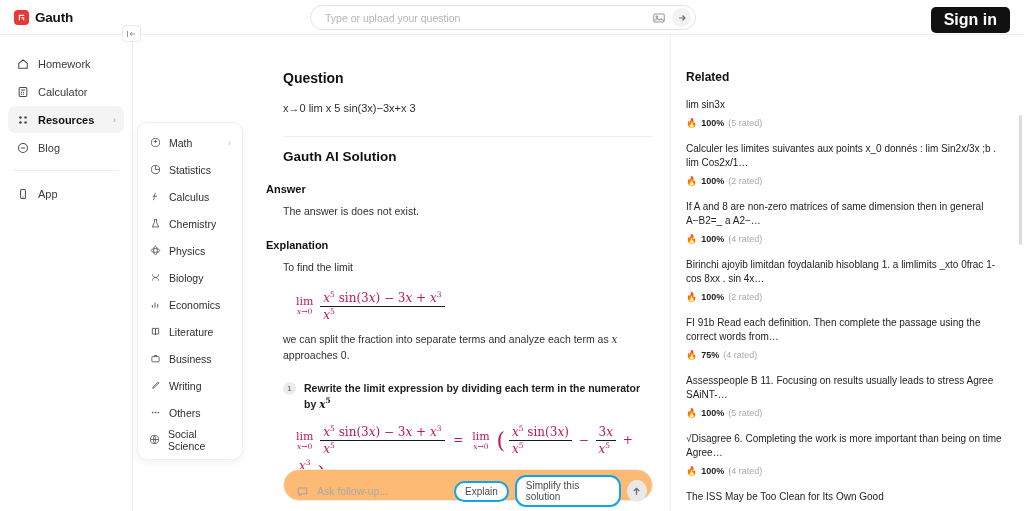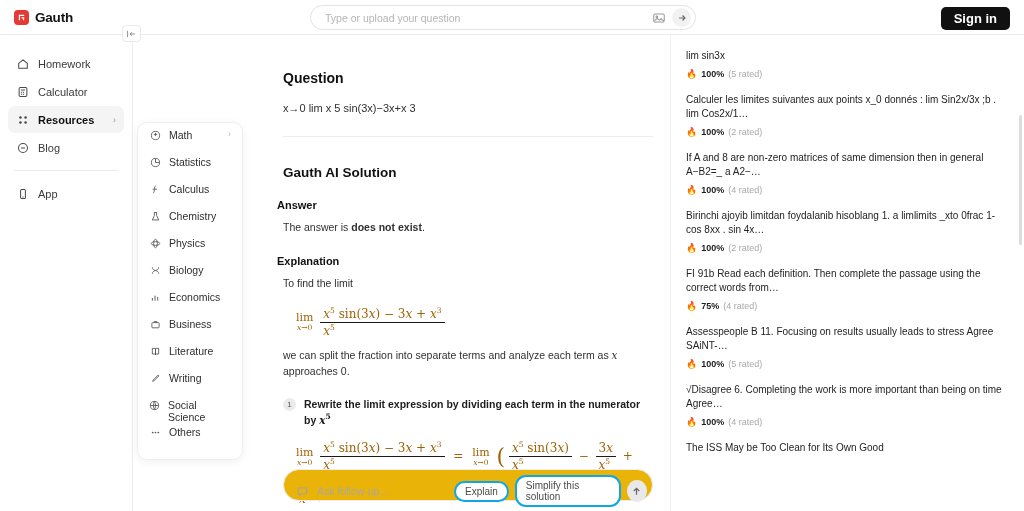--- a/index.html
+++ b/index.html
@@ -39,21 +39,21 @@
   .searchwrap input::placeholder { color: #b5b5b5; }
   .upload-icon { width: 16px; height: 16px; color:#9a9a9a; display:flex; align-items:center; justify-content:center; margin-right: 5px;}
   .go-btn {
     width: 19px; height: 19px; border-radius: 50%;
     background: #f2f2f2; color: #6d6d6d;
     display: flex; align-items: center; justify-content: center;
     font-size: 10px;
   }
   .signin {
     position: absolute; right: 14px; top: 7px;
-    background: #111; color: #fff; font-size: 13px; font-weight: 600;
+    background: #111; color: #fff; font-size: 16px; font-weight: 600;
     border-radius: 5px; padding: 4px 13px; border: 0;
     font-family: "Liberation Sans", sans-serif;
   }
 
   
   .sidebar {
     position: absolute; top: 35px; left: 0; width: 133px; height: 476px;
     background: #fff; border-right: 1px solid #ececec;
     padding-top: 14px;
   }
@@ -75,41 +75,41 @@
   }
 
   
   .flyout {
     position: absolute; left: 137px; top: 122px; width: 106px;
     background: #fff; border: 1px solid #efefef; border-radius: 10px;
     box-shadow: 0 2px 10px rgba(0,0,0,0.06);
     padding: 6px 0;
   }
   .fly-item {
-    display: flex; gap: 8px;
+    display: flex; align-items: center; gap: 8px;
     height: 27px; padding: 0 11px; font-size: 10.5px; color: #2e2e2e;
   }
   .fly-ico { width: 12px; height: 12px; color:#555; display:flex; align-items:center; justify-content:center; font-size:10px;}
   .fly-chev { margin-left: auto; color: #b8b8b8; font-size: 9px; }
 
   
   .main {
     position: absolute; top: 35px; left: 266px; width: 404px; height: 476px;
     overflow: hidden; background: #fff;
   }
   .q-title { font-size: 14px; font-weight: 700; margin: 35px 0 0 17px; color:#111; }
   .q-body { font-size: 11px; margin: 16px 17px 0 17px; color: #303030; }
   .rule { height:1px; background:#ededed; margin: 22px 17px 0 17px; }
-  .sec-title { font-size: 13.5px; font-weight: 700; margin: 28px 0 0 17px; color:#111; }
-  .sub-title { font-size: 11px; font-weight: 700; margin: 19px 0 0 11px; color:#111; }
+  .sec-title { font-size: 13.5px; font-weight: 700; margin: 12px 0 0 17px; color:#111; }
+  .sub-title { font-size: 11px; font-weight: 700; margin: 19px 0 0 0; color:#111; }
   .para { font-size: 10.5px; margin: 9px 17px 0 17px; color:#303030; line-height:1.5; }
-  .bold { font-weight: 700; }
+  .bold { font-weight: 400; }
   .math-block {
     margin: 14px 17px 0 30px; font-family: "DejaVu Serif", serif;
-    font-size: 12px; color: #a16207;
+    font-size: 12px; color: #be185d;
   }
   .mi { font-style: italic; }
   .frac { display: inline-block; vertical-align: middle; }
   .frac .num { display:block; padding: 0 3px; border-bottom: 1px solid #1a1a1a; line-height: 1.35; }
   .frac .den { display:block; padding: 0 3px; line-height: 1.35; }
   .lim { display:inline-block; text-align:center; vertical-align: middle; margin-right:3px;}
   .lim .top { display:block; font-size: 11px; line-height:1.1; }
   .lim .bot { display:block; font-size: 7.5px; line-height:1.1; }
   .sup { font-size: 7.5px; vertical-align: super; }
   .paren { font-size: 22px; vertical-align: middle; font-weight: 300; }
@@ -118,21 +118,21 @@
   .step-num {
     flex: none; width: 13px; height: 13px; border-radius: 50%;
     background: #ebebeb; color: #555; font-size: 8px;
     display: flex; align-items: center; justify-content: center; margin-top: 1px;
   }
   .step-text { font-size: 10.5px; font-weight: 700; color:#1d1d1d; line-height:1.35; }
 
   
   .followup {
     position: absolute; left: 283px; bottom: 10px; width: 370px; height: 32px;
-    background: #eab308; border: 1px solid #ececec; border-radius: 16px;
+    background: #fdba74; border: 1px solid #ececec; border-radius: 16px;
     display: flex; align-items: center; padding: 12px 5px 0 12px;
   }
   .followup .fu-ico { width: 13px; height: 13px; color:#a2a2a2; margin-right:6px; display:flex; align-items:center;}
   .followup input {
     flex: 1; border: 0; outline: 0; background: transparent;
     font-size: 10.5px; color: #333; font-family: "Liberation Sans", sans-serif;
   }
   .followup input::placeholder { color: #a8a8a8; }
   .chip {
     font-size: 10px; color: #4b4b4b; background: #fff;
@@ -318,60 +318,60 @@
       <span class="fly-ico">
         <svg width="11" height="11" viewBox="0 0 14 14" fill="none" stroke="currentColor" stroke-width="1.2">
             <path d="M3 11V7.6M6.4 11V4.6M9.8 11V6.2"></path>
           </svg>
       </span>
       <span>Economics</span>
     </div>
     <div class="fly-item">
       <span class="fly-ico">
         <svg width="11" height="11" viewBox="0 0 14 14" fill="none" stroke="currentColor" stroke-width="1.1">
+            <path d="M3 3h3.4c.6 0 .6.4.6.9V11c0-.5-.4-.8-1-.8H3zM11 3H7.6c-.6 0-.6.4-.6.9V11c0-.5.4-.8 1-.8h3z"></path>
+          </svg>
+      </span>
+      <span>Literature</span>
+    </div>
+    <div class="fly-item">
+      <span class="fly-ico">
+        <svg width="11" height="11" viewBox="0 0 14 14" fill="none" stroke="currentColor" stroke-width="1.1">
             <rect x="2.4" y="4.6" width="9.2" height="6.6" rx="1"></rect>
             <path d="M5.4 4.6V3.2h3.2v1.4"></path>
           </svg>
       </span>
       <span>Business</span>
     </div>
     <div class="fly-item">
       <span class="fly-ico">
         <svg width="11" height="11" viewBox="0 0 14 14" fill="none" stroke="currentColor" stroke-width="1.1">
-            <path d="M3 3h3.4c.6 0 .6.4.6.9V11c0-.5-.4-.8-1-.8H3zM11 3H7.6c-.6 0-.6.4-.6.9V11c0-.5.4-.8 1-.8h3z"></path>
-          </svg>
-      </span>
-      <span>Literature</span>
-    </div>
-    <div class="fly-item">
-      <span class="fly-ico">
-        <svg width="11" height="11" viewBox="0 0 14 14" fill="none" stroke="currentColor" stroke-width="1.1">
             <path d="M10.4 2.6l1 1-6.4 6.4-1.6.6.6-1.6z"></path>
           </svg>
       </span>
       <span>Writing</span>
-    </div>
-    <div class="fly-item">
-      <span class="fly-ico">
-        <svg width="11" height="11" viewBox="0 0 14 14" fill="none" stroke="currentColor" stroke-width="1.1">
-            <circle cx="7" cy="7" r="5.2"></circle>
-            <path d="M2 7h10M7 2c1.8 2 1.8 8 0 10M7 2C5.2 4 5.2 10 7 12"></path>
-          </svg>
-      </span>
-      <span>Social Science</span>
     </div>
     <div class="fly-item">
       <span class="fly-ico">
         <svg width="11" height="11" viewBox="0 0 14 14" fill="currentColor">
             <circle cx="3.4" cy="7" r="1.1"></circle>
             <circle cx="7" cy="7" r="1.1"></circle>
             <circle cx="10.6" cy="7" r="1.1"></circle>
           </svg>
       </span>
       <span>Others</span>
+    </div>
+    <div class="fly-item">
+      <span class="fly-ico">
+        <svg width="11" height="11" viewBox="0 0 14 14" fill="none" stroke="currentColor" stroke-width="1.1">
+            <circle cx="7" cy="7" r="5.2"></circle>
+            <path d="M2 7h10M7 2c1.8 2 1.8 8 0 10M7 2C5.2 4 5.2 10 7 12"></path>
+          </svg>
+      </span>
+      <span>Social Science</span>
     </div>
   </div>
 
   <div class="main">
     <div class="q-title">Question</div>
     <div class="q-body">x→0 lim  x 5 sin(3x)−3x+x 3</div>
     <div class="rule"></div>
 
     <div class="sec-title">Gauth AI Solution</div>
 
@@ -447,20 +447,21 @@
     <span class="chip">Explain</span>
     <span class="chip">Simplify this solution</span>
     <span class="send-btn">
       <svg width="11" height="11" viewBox="0 0 12 12" fill="none" stroke="currentColor" stroke-width="1.4">
         <path d="M6 9.5v-7M3 5.5L6 2.5l3 3"></path>
       </svg>
     </span>
   </div>
 
   <div class="related">
+    <div class="rel-title">Related</div>
 
     <div class="rel-item">
       <div class="rel-text">lim sin3x</div>
       <div class="rel-meta">
         <span class="flame">🔥</span>
         <span class="pct">100%</span>
         <span class="rated">(5 rated)</span>
       </div>
     </div>
 

